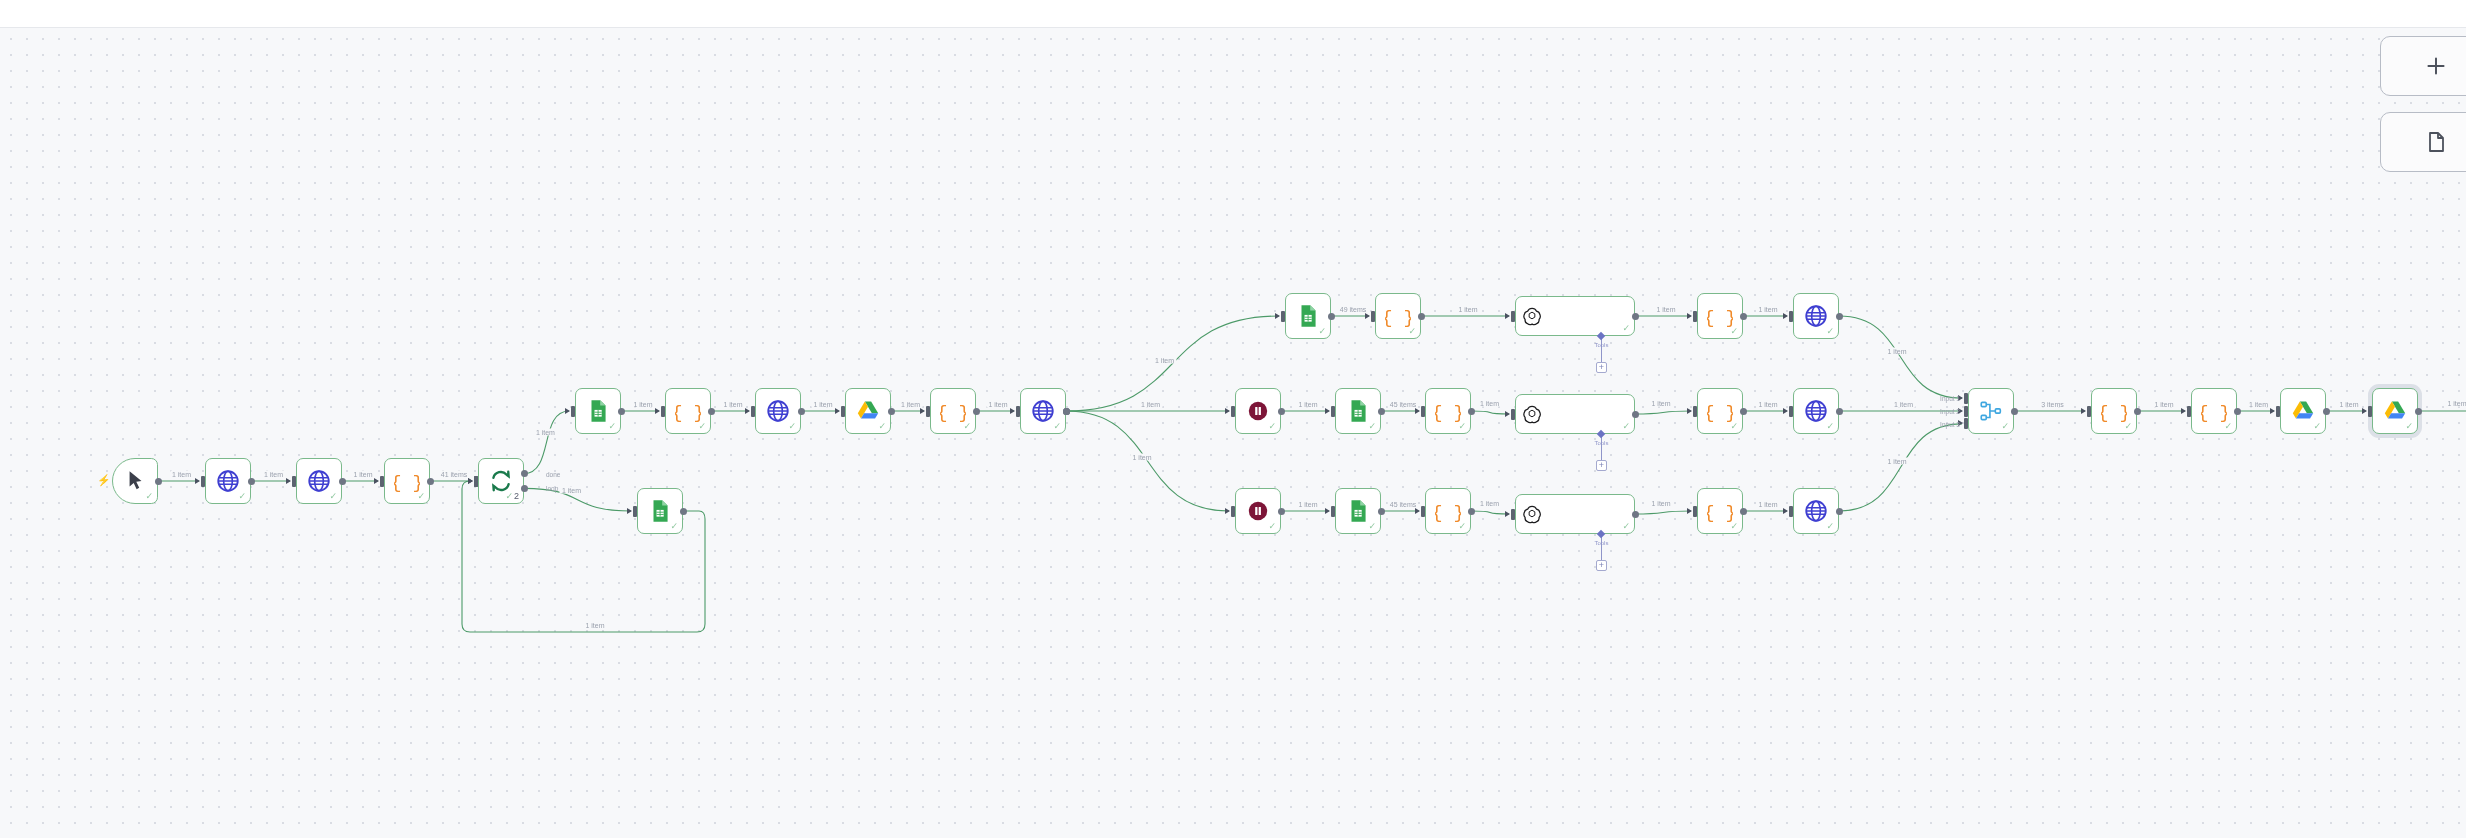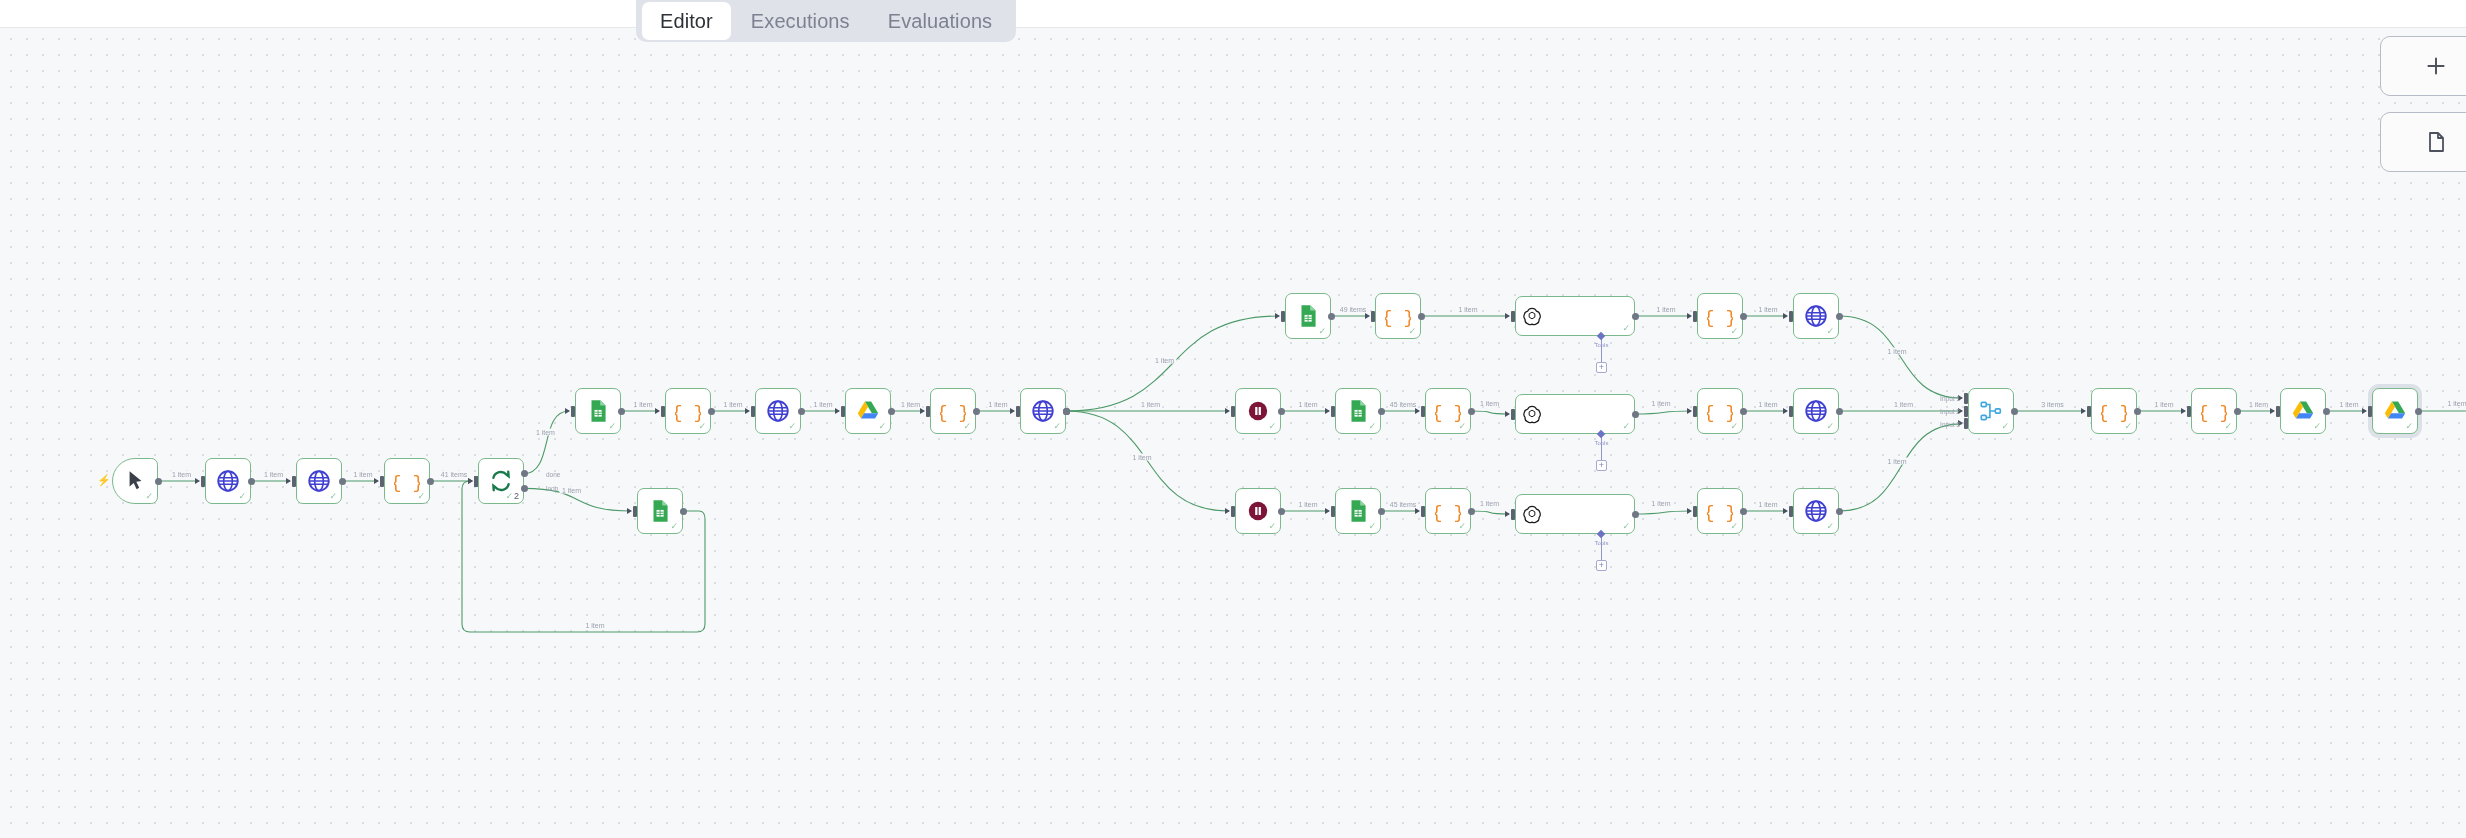--- a/index.html
+++ b/index.html
@@ -161,25 +161,20 @@
     display: flex; align-items: center; justify-content: center;
     cursor: pointer; color: #4c515c;
   }
 </style>
 </head>
 <body>
 
 <div id="app">
 
   <div class="topbar"></div>
-  <div class="tabs">
-    <div class="tab active">Editor</div>
-    <div class="tab">Executions</div>
-    <div class="tab">Evaluations</div>
-  </div>
 
   <div class="canvas" id="canvas">
     <svg class="edges" id="edges">
         <path d="M158 453 L199 453" fill="none" stroke="#4c9a68" stroke-width="1.1"></path>
         <path d="M251 453 L290 453" fill="none" stroke="#4c9a68" stroke-width="1.1"></path>
         <path d="M342 453 L378 453" fill="none" stroke="#4c9a68" stroke-width="1.1"></path>
         <path d="M430 453 L472 453" fill="none" stroke="#4c9a68" stroke-width="1.1"></path>
         <path d="M524 445.64 C554 445.64 539 383 569 383" fill="none" stroke="#4c9a68" stroke-width="1.1"></path>
         <path d="M524 460.36 C586.15 460.36 568.85 483 631 483" fill="none" stroke="#4c9a68" stroke-width="1.1"></path>
         <path d="M683 483 L699 483 Q705 483 705 491

